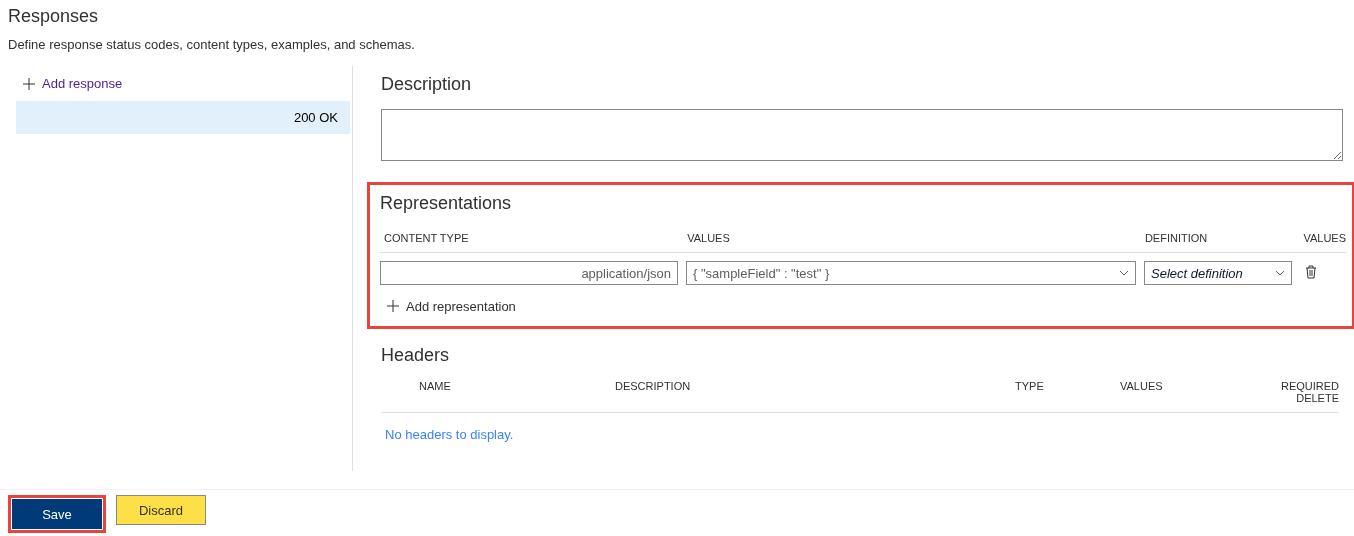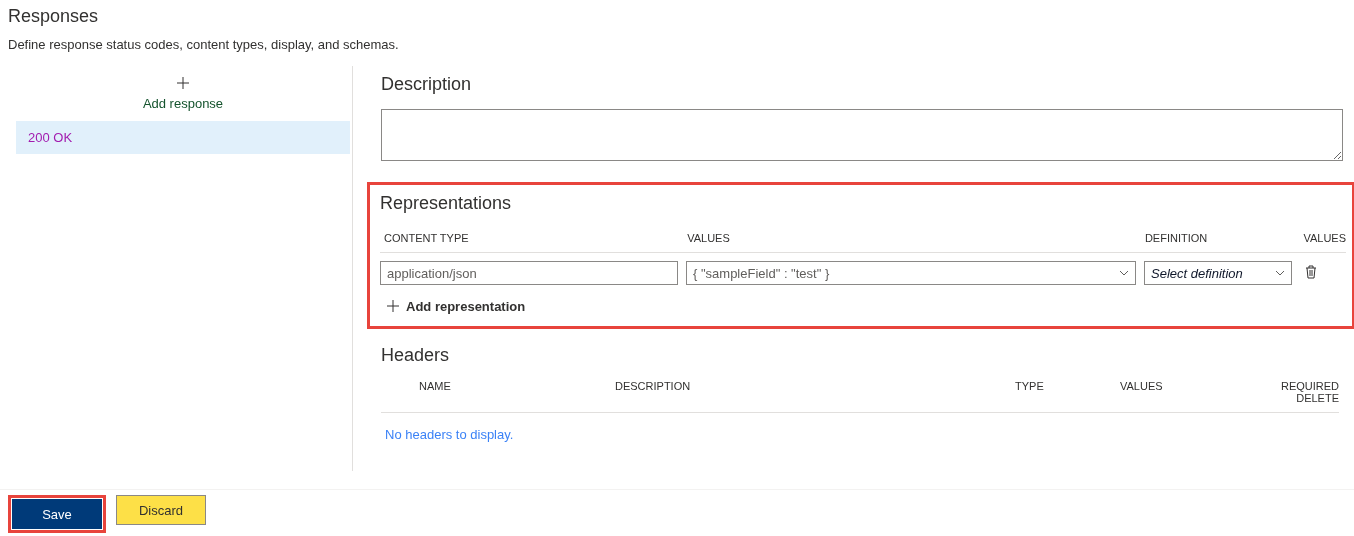--- a/index.html
+++ b/index.html
@@ -34,32 +34,32 @@
     border-right: 1px solid #e1dfdd;
     min-height: 405px;
   }
   .add-response-btn {
     display: flex;
     align-items: center;
     gap: 6px;
     padding: 4px 0 10px 0;
     cursor: pointer;
     font-size: 13px;
-    color: #14532d;
-    flex-direction: column;
+    color: #4c1d95;
   }
   .plus-icon svg { display: block; }
   .response-item {
     background: #e1f0fb;
-    color: #a21caf;
+    color: #000000;
     padding: 9px 12px;
     font-size: 13px;
     cursor: pointer;
     margin-left: -6px;
     margin-right: -6px;
+    text-align: right;
   }
   .detail {
     flex: 1;
     padding: 8px 0 0 28px;
     min-width: 0;
   }
   .section-heading {
     font-size: 18px;
     font-weight: 400;
     margin: 0 0 14px 0;
@@ -107,34 +107,34 @@
   }
   .field-box {
     border: 1px solid #8a8886;
     background: #ffffff;
     height: 24px;
     display: flex;
     align-items: center;
     padding: 0 6px;
     font-size: 13px;
     color: #605e5c;
+    justify-content: flex-end;
   }
   .ct-box { width: 298px; }
   .sample-box { width: 450px; justify-content: space-between;}
   .def-box { width: 148px; justify-content: space-between; font-style: italic; color:#0f172a;}
   .dropdown-chevron svg { display:block; }
   .trash-icon { width: 22px; display:flex; justify-content:center; cursor:pointer;}
   .add-rep-btn {
     display: flex;
     gap: 6px;
     padding: 14px 0 2px 6px;
     cursor: pointer;
     font-size: 13px;
     color: #323130;
-    font-weight: bold;
   }
   .headers-section { margin-top: 16px; width: 958px; }
   .hcol-name { width: 200px; padding-left:4px;margin-left:34px;}
   .hcol-desc { width: 400px; }
   .hcol-type { width: 105px; }
   .hcol-values { width: 150px; }
   .hcol-required { flex:1; text-align:right;}
   .no-headers {
     color: #3b82f6;
     padding: 14px 0 0 4px;
@@ -165,21 +165,21 @@
     background: #003a79;
     color: #ffffff;
     border: 1px solid #003a79;
   }
 </style>
 </head>
 <body>
 
 <div class="page">
   <h1 class="page-title">Responses</h1>
-  <div class="page-subtitle">Define response status codes, content types, display, and schemas.</div>
+  <div class="page-subtitle">Define response status codes, content types, examples, and schemas.</div>
 
   <div class="content-row">
 
     <div class="sidebar">
       <div class="add-response-btn">
         <span class="plus-icon">
           <svg width="14" height="14" viewBox="0 0 14 14">
               <path d="M7 1v12M1 7h12" stroke="#323130" stroke-width="1"></path>
             </svg>
         </span>

